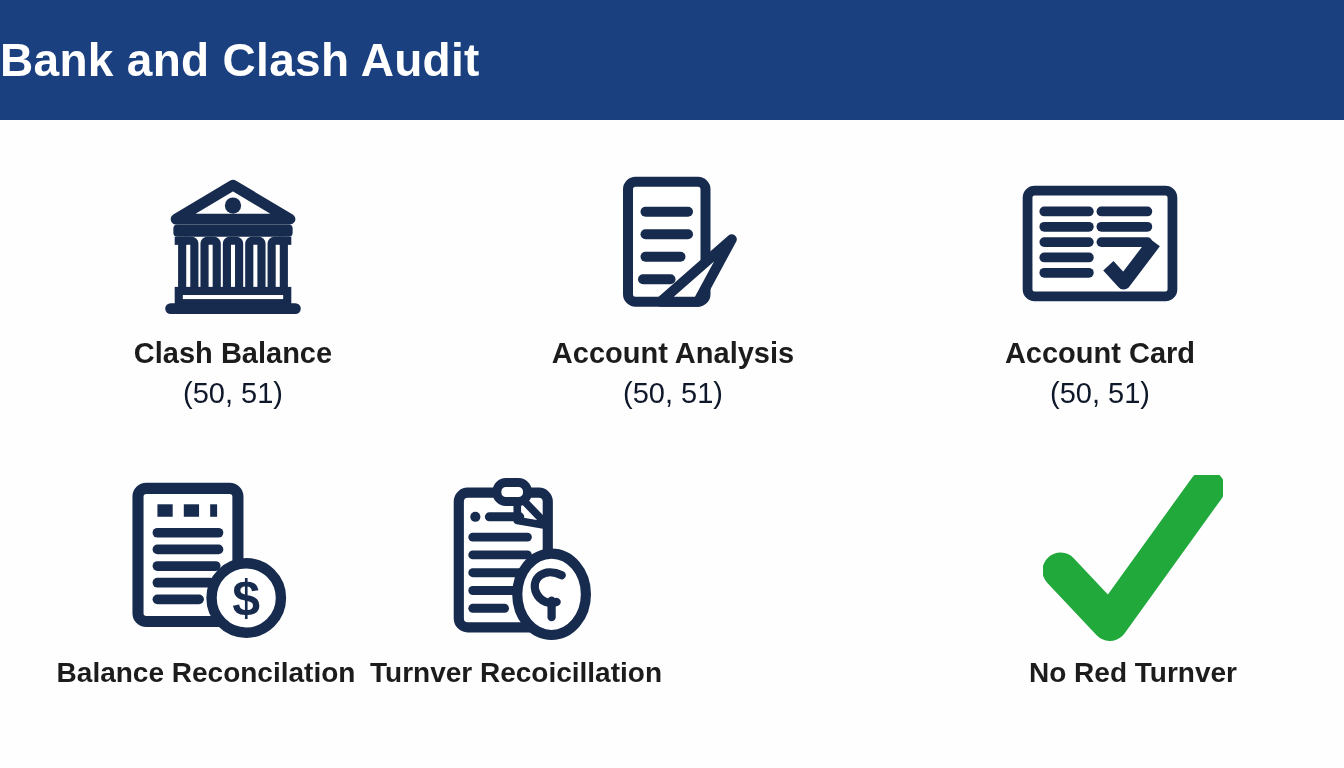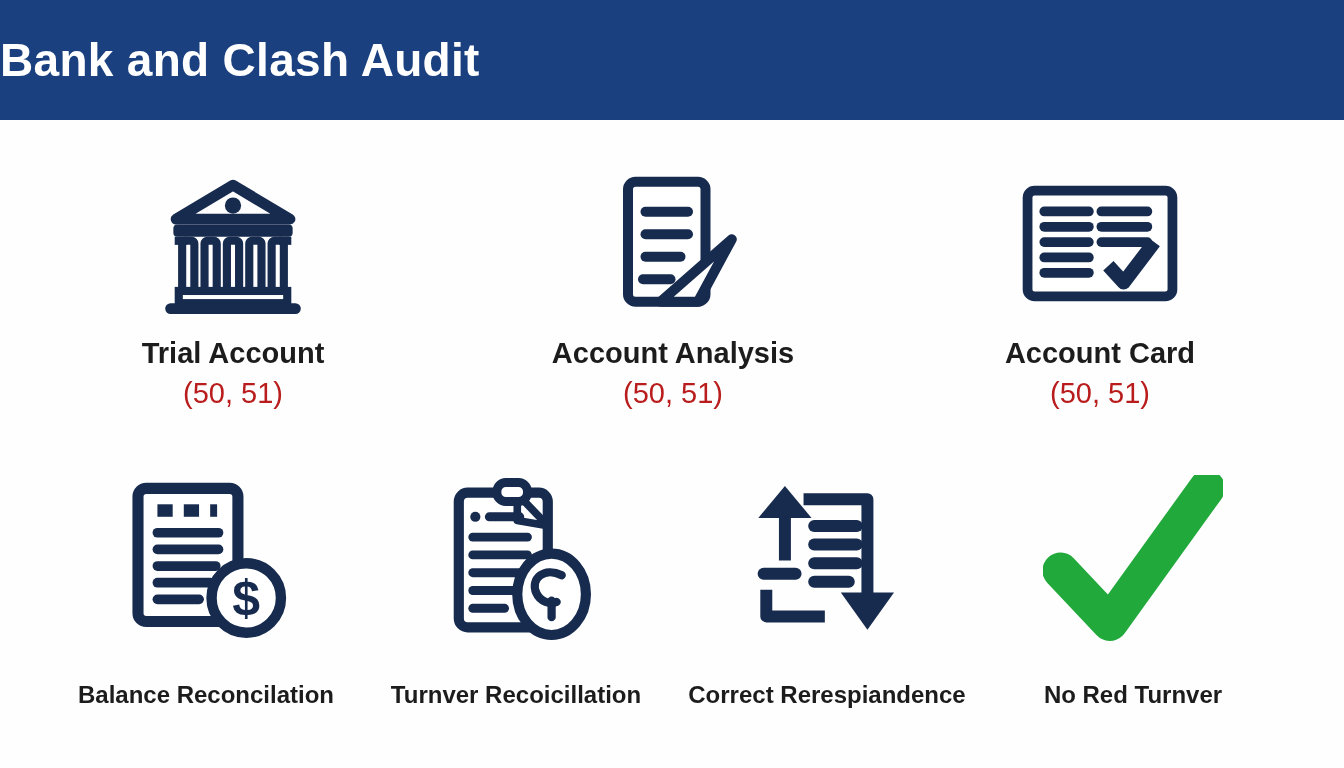--- a/index.html
+++ b/index.html
@@ -27,23 +27,23 @@
   .row1 .icon-box { height:142px; }
   .row2 .icon-box { height:172px; }
 
   .navy { color:var(--icon_navy,#172b4e); }
   .green { color:var(--check_green,#22a93c); }
 
   .label {
     margin-top:24px; font-size:29px; font-weight:bold; color:#1c1c1c;
     line-height:1.1; white-space:nowrap;
   }
-  .row2 .label { margin-top:36px; font-size:24px; }
+  .row2 .label { margin-top:12px; font-size:28px; }
   .sub {
-    margin-top:8px; font-size:29px; font-weight:400; color:#b91c1c;
+    margin-top:8px; font-size:29px; font-weight:400; color:#0f172a;
     line-height:1.1;
   }
 
   
   #r1c1 { top:172px; left:63px;  width:340px; }
   #r1c2 { top:172px; left:503px; width:340px; }
   #r1c3 { top:172px; left:930px; width:340px; }
   
   #r2c1 { top:474px; left:46px;  width:320px; }
   #r2c2 { top:474px; left:356px; width:320px;justify-content:flex-end; }
@@ -71,21 +71,21 @@
         <rect x="90" y="47" width="9" height="6" fill="currentColor" stroke="none"></rect>
         <rect x="18.5" y="50" width="9" height="37" rx="2" stroke-width="6"></rect>
         <rect x="35" y="50" width="9" height="37" rx="2" stroke-width="6"></rect>
         <rect x="51.5" y="50" width="9" height="37" rx="2" stroke-width="6"></rect>
         <rect x="68" y="50" width="9" height="37" rx="2" stroke-width="6"></rect>
         <rect x="84.5" y="50" width="9" height="37" rx="2" stroke-width="6"></rect>
         <rect x="16" y="87" width="80" height="9" stroke-width="6"></rect>
         <rect x="6" y="96" width="100" height="8" rx="4" fill="currentColor" stroke="none"></rect>
       </svg>
     </div>
-    <div class="label">Trial Account</div>
+    <div class="label">Clash Balance</div>
     <div class="sub">(50, 51)</div>
   </div>
 
   <div class="item row1" id="r1c2">
     <div class="icon-box navy">
       <svg width="130" height="138" viewBox="0 0 104 110" stroke="currentColor" fill="none">
         <rect x="16" y="6" width="62" height="96" rx="6" stroke-width="8" fill="#ffffff"></rect>
         <path d="M30 30 L64 30" stroke-width="8" stroke-linecap="round"></path>
         <path d="M30 48 L64 48" stroke-width="8" stroke-linecap="round"></path>
         <path d="M30 66 L58 66" stroke-width="8" stroke-linecap="round"></path>
@@ -149,37 +149,20 @@
         <path d="M25 89 L58 89" stroke-width="7" stroke-linecap="round"></path>
         <path d="M25 103 L50 103" stroke-width="7" stroke-linecap="round"></path>
         <ellipse cx="87" cy="92" rx="27" ry="32" stroke-width="8" fill="#ffffff"></ellipse>
         <path d="M95 77 c-14 -7 -25 3 -20 14 c3 7 11 9 16 7" stroke-width="6.5" stroke-linecap="round"></path>
         <path d="M87 97 L87 110" stroke-width="6.5" stroke-linecap="round"></path>
       </svg>
     </div>
     <div class="label">Turnver Recoicillation</div>
   </div>
 
-  <div class="item row2" id="r2c3">
-    <div class="icon-box navy">
-      <svg width="165" height="165" viewBox="0 0 124 124" stroke="currentColor" fill="none">
-        <polygon points="30,6 10,30 50,30" fill="currentColor" stroke="none"></polygon>
-        <path d="M30 30 L30 62" stroke-width="9"></path>
-        <path d="M14 72 L38 72" stroke-width="9" stroke-linecap="round"></path>
-        <path d="M16 84 L16 104 L60 104" stroke-width="9" stroke-linejoin="round"></path>
-        <path d="M44 16 L92 16 L92 88" stroke-width="9" stroke-linejoin="round"></path>
-        <polygon points="72,86 112,86 92,114" fill="currentColor" stroke="none"></polygon>
-        <path d="M52 36 L84 36" stroke-width="9" stroke-linecap="round"></path>
-        <path d="M52 50 L84 50" stroke-width="9" stroke-linecap="round"></path>
-        <path d="M52 64 L84 64" stroke-width="9" stroke-linecap="round"></path>
-        <path d="M52 78 L78 78" stroke-width="9" stroke-linecap="round"></path>
-      </svg>
-    </div>
-    <div class="label">Correct Rerespiandence</div>
-  </div>
 
   <div class="item row2" id="r2c4">
     <div class="icon-box green">
       <svg width="180" height="171" viewBox="0 0 124 118" stroke="currentColor" fill="none">
         <path d="M12 66 L46 102 L113 9" stroke-width="25" stroke-linecap="round" stroke-linejoin="round"></path>
       </svg>
     </div>
     <div class="label">No Red Turnver</div>
   </div>
 

